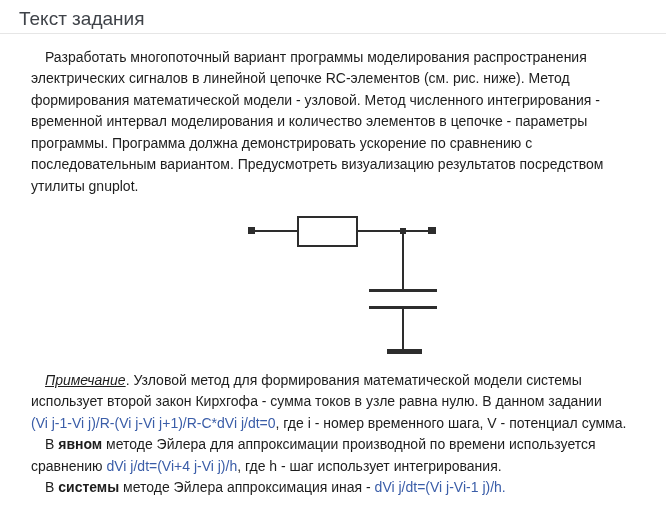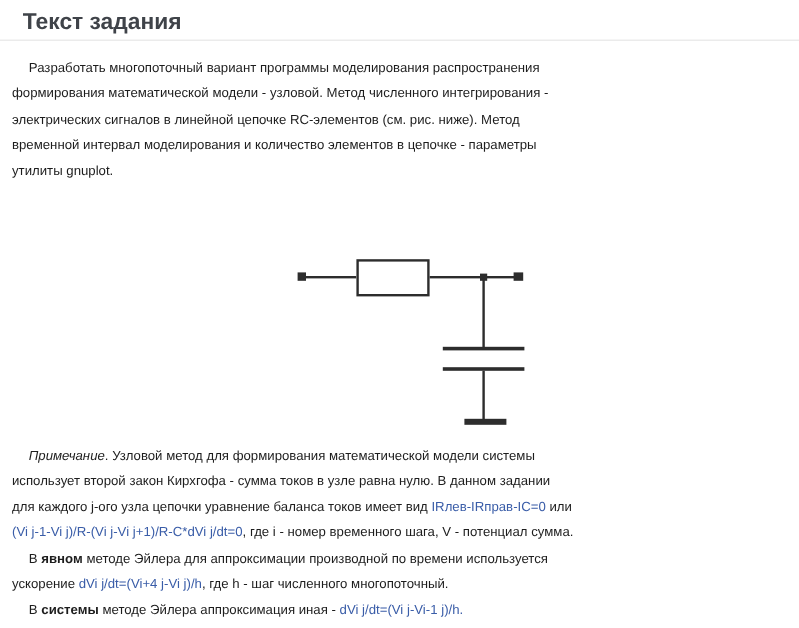--- a/index.html
+++ b/index.html
@@ -19,35 +19,35 @@
     position:relative;
     overflow:hidden;
   }
   .header{
     position:absolute;top:0;left:0;right:0;
     padding:8px 0 3px 19px;
     border-bottom:1px solid var(--rule);
   }
   .page-title{
     font-size:19px;
-    font-weight:700;
+    font-weight:400;
     color:var(--title);
     margin:0;
   }
   .para{
-    position:absolute;left:10px;right:14px;
-    font-size:11px;
+    position:absolute;left:31px;right:14px;
+    font-size:14px;
   }
   .para .line{
     height:21.45px;
     line-height:21.45px;
     white-space:nowrap;
   }
   .para .line.ind{padding-left:14px;}
-  .italic{font-style:italic;}
+  .italic{font-style:italic;text-decoration:underline;}
   .bold{font-weight:bold;margin-top:48px;}
   .formula{color:var(--formula);}
   #task-para{top:47px;}
   #note-para{top:370px;}
   .diagram{
     position:absolute;top:215px;left:0;width:666px;height:142px;
   }
   .diagram .el{position:absolute;background:var(--diagram);}
   .resistor-box{
     position:absolute;left:297px;top:1px;width:57px;height:27px;
@@ -66,41 +66,42 @@
 </style>
 </head>
 <body>
 
 <div class="header">
   <h1 class="page-title">Текст задания</h1>
 </div>
 
 <div id="task-para" class="para">
     <div class="line ind"><span>Разработать многопоточный вариант программы моделирования распространения</span></div>
+    <div class="line"><span>электрических сигналов в линейной цепочке RC-элементов (см. рис. ниже). Метод</span></div>
     <div class="line"><span>формирования математической модели - узловой. Метод численного интегрирования -</span></div>
-    <div class="line"><span>электрических сигналов в линейной цепочке RC-элементов (см. рис. ниже). Метод</span></div>
     <div class="line"><span>временной интервал моделирования и количество элементов в цепочке - параметры</span></div>
+    <div class="line"><span>программы. Программа должна демонстрировать ускорение по сравнению с</span></div>
+    <div class="line"><span>последовательным вариантом. Предусмотреть визуализацию результатов посредством</span></div>
     <div class="line"><span>утилиты gnuplot.</span></div>
   </div>
 
 <div class="diagram">
   <div class="el input-terminal"></div>
   <div class="el wire-in"></div>
   <div class="resistor-box"></div>
   <div class="el wire-out"></div>
   <div class="el junction-dot"></div>
   <div class="el output-terminal"></div>
   <div class="el cap-wire-top"></div>
   <div class="el cap-plate-top"></div>
   <div class="el cap-plate-bottom"></div>
   <div class="el cap-wire-bottom"></div>
   <div class="el ground-bar"></div>
 </div>
 
 <div id="note-para" class="para">
     <div class="line ind"><span class="italic">Примечание</span><span>. Узловой метод для формирования математической модели системы</span></div>
     <div class="line"><span>использует второй закон Кирхгофа - сумма токов в узле равна нулю. В данном задании</span></div>
-    <div class="line"><span>для каждого j-ого узла цепочки уравнение баланса токов имеет вид </span><span class="formula">IRлев-IRправ-IC=0</span><span> или</span></div>
     <div class="line"><span class="formula">(Vi j-1-Vi j)/R-(Vi j-Vi j+1)/R-C*dVi j/dt=0</span><span>, где i - номер временного шага, V - потенциал сумма.</span></div>
     <div class="line ind"><span>В </span><span class="bold">явном</span><span> методе Эйлера для аппроксимации производной по времени используется</span></div>
-    <div class="line"><span>ускорение </span><span class="formula">dVi j/dt=(Vi+4 j-Vi j)/h</span><span>, где h - шаг численного многопоточный.</span></div>
+    <div class="line"><span>сравнению </span><span class="formula">dVi j/dt=(Vi+4 j-Vi j)/h</span><span>, где h - шаг использует интегрирования.</span></div>
     <div class="line ind"><span>В </span><span class="bold">системы</span><span> методе Эйлера аппроксимация иная - </span><span class="formula">dVi j/dt=(Vi j-Vi-1 j)/h.</span></div>
   </div>
 
 </body></html>

